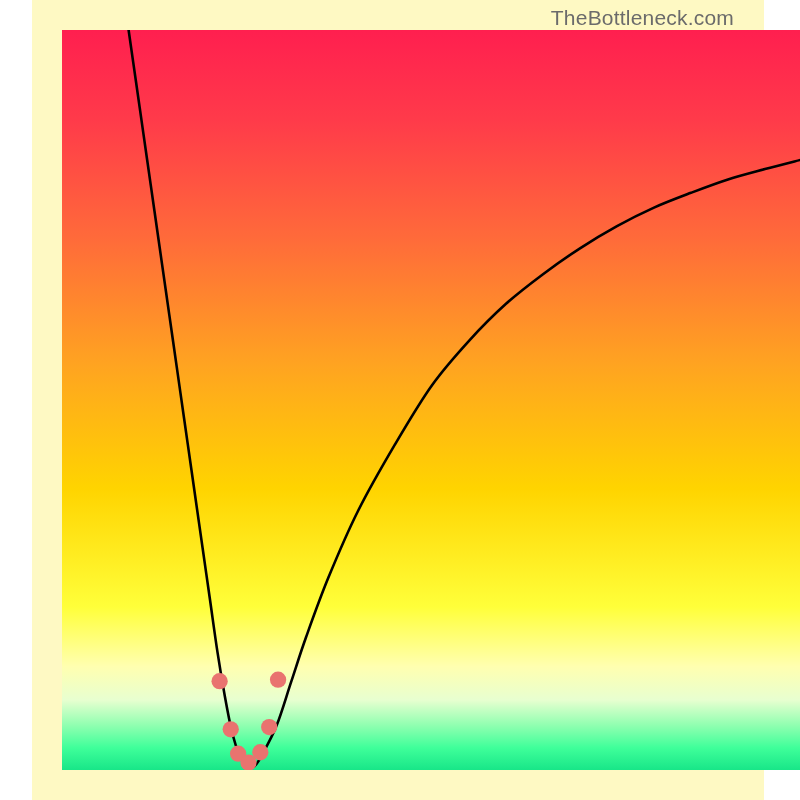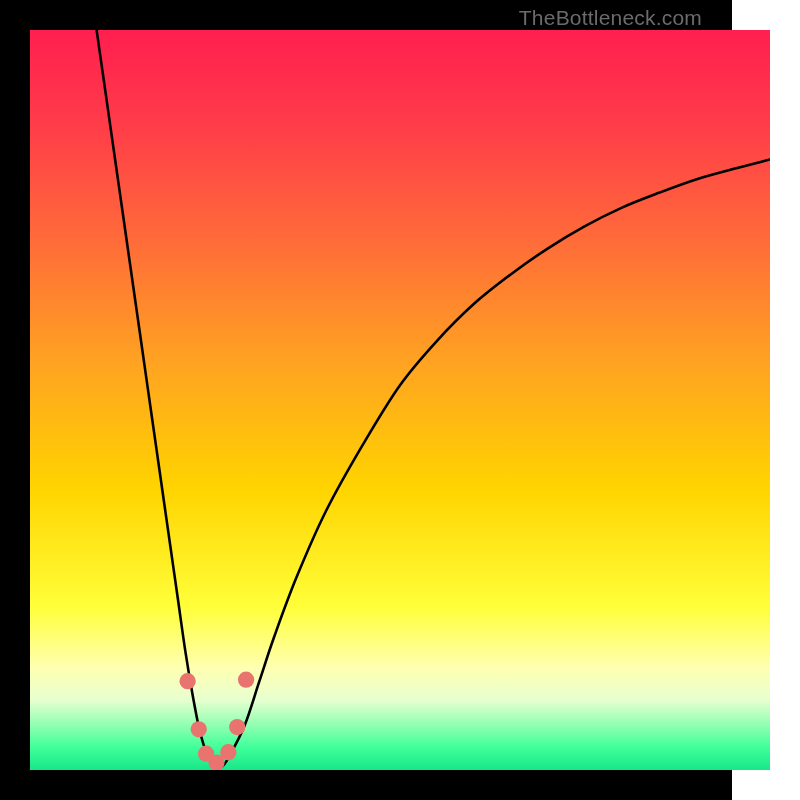--- a/index.html
+++ b/index.html
@@ -6,23 +6,24 @@
     margin: 0;
     padding: 0;
     width: 800px;
     height: 800px;
     overflow: hidden;
     font-family: Arial, Helvetica, sans-serif;
   }
   .frame {
     width: 732px;
     height: 800px;
-    background: #000000;
+    background: #fef9c3;
     position: relative;
     box-sizing: border-box;
+    margin-left: 32px;
   }
   .plot-area {
     top: 30px;
     left: 30px;
     position: absolute;
     width: 740px;
     height: 740px;
     background: #000;
   }
   .gradient {

